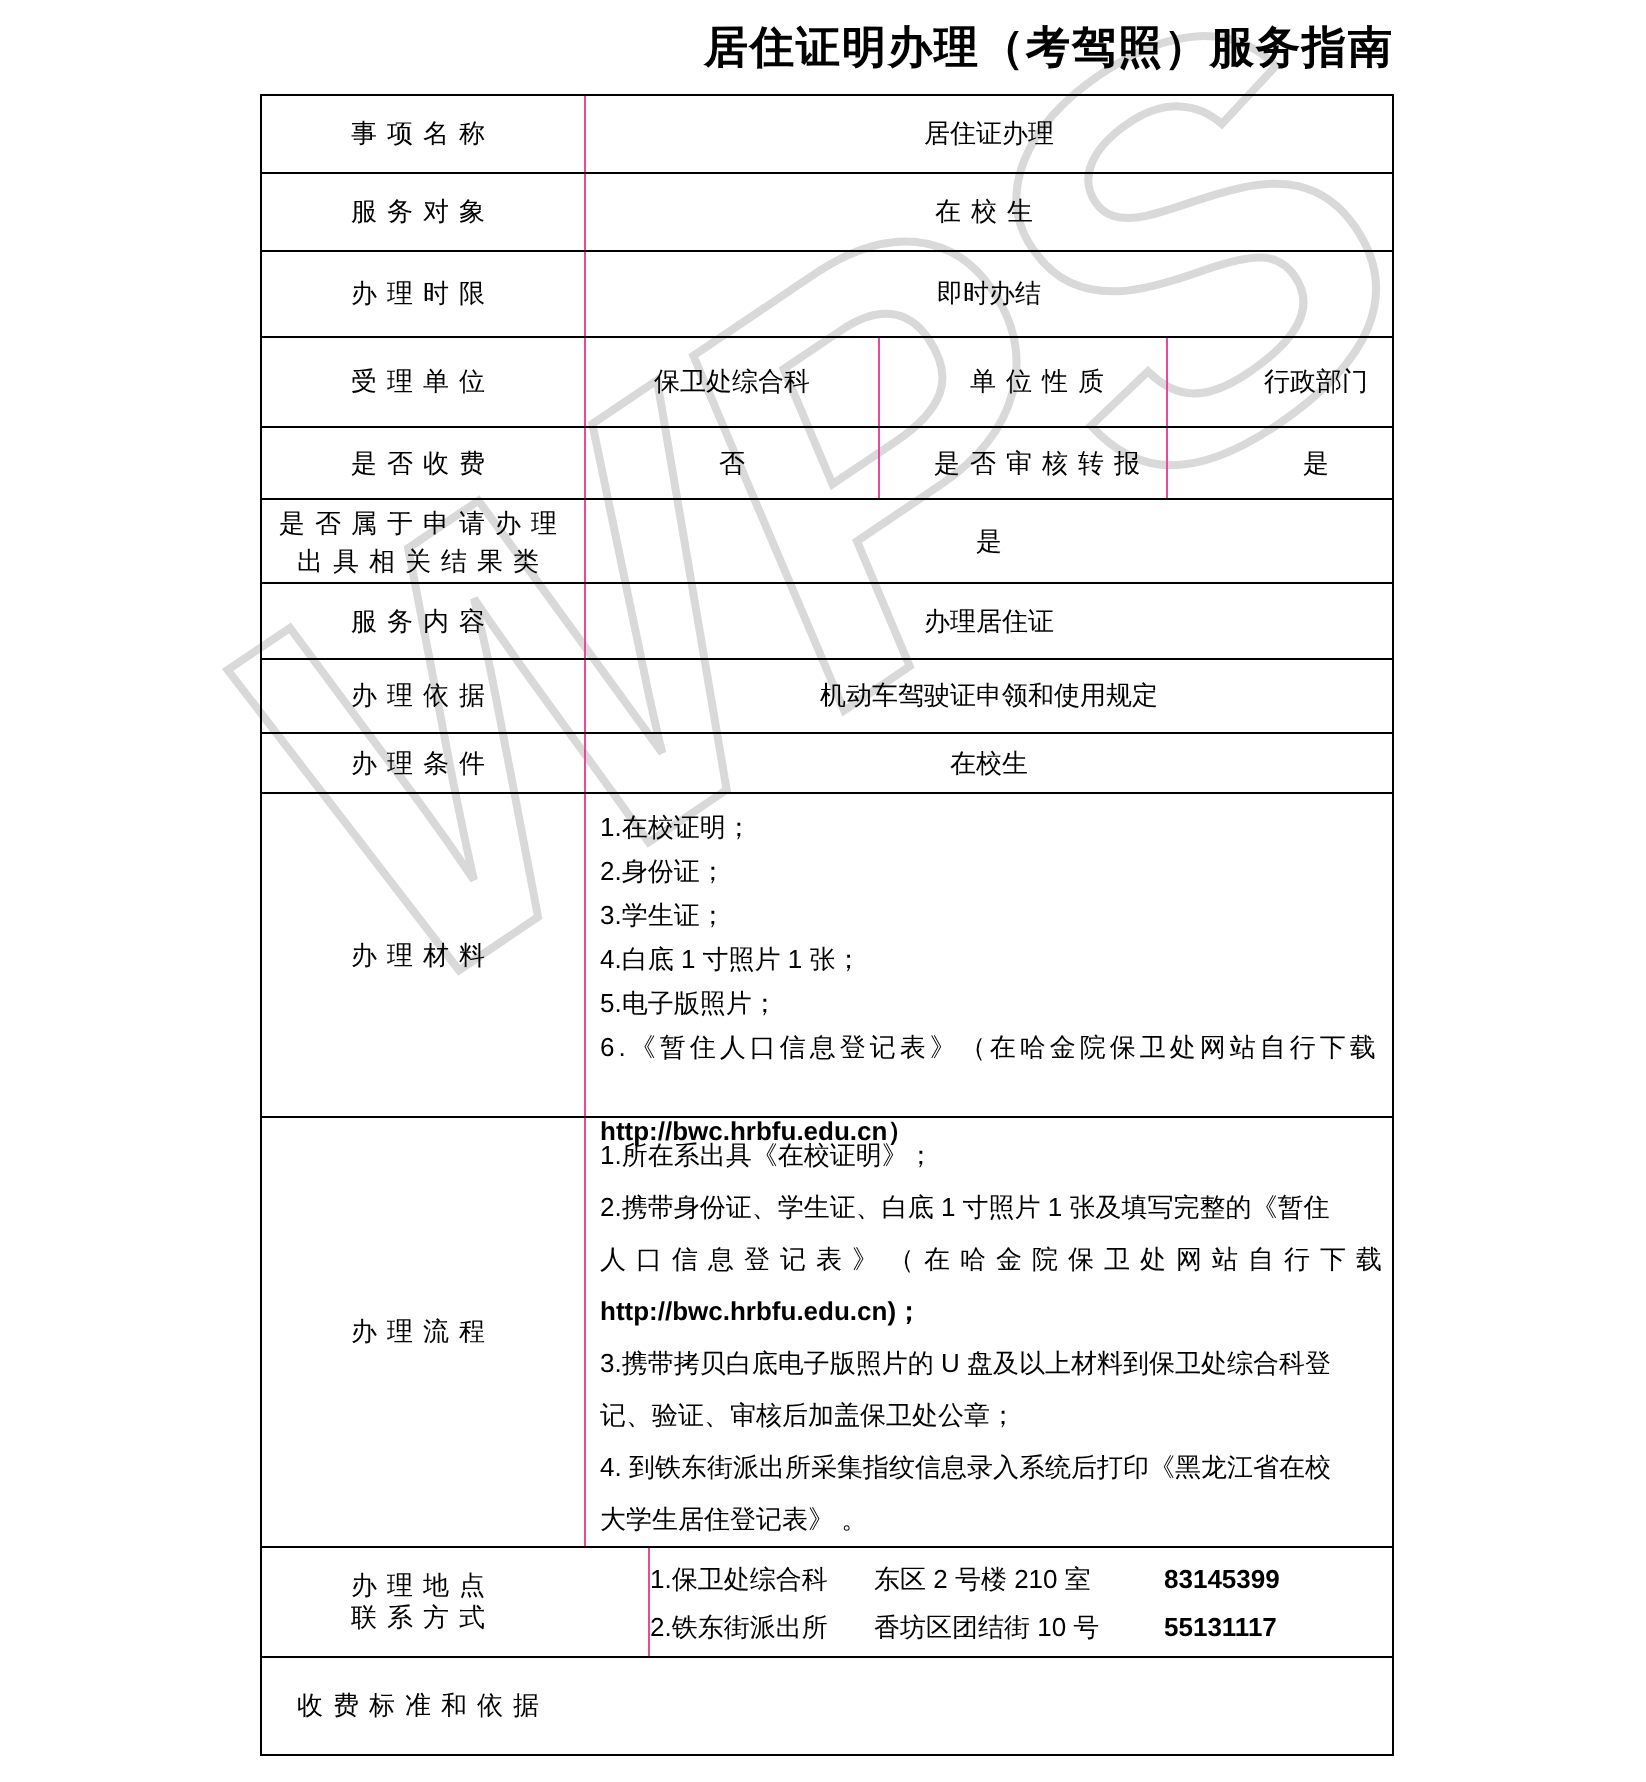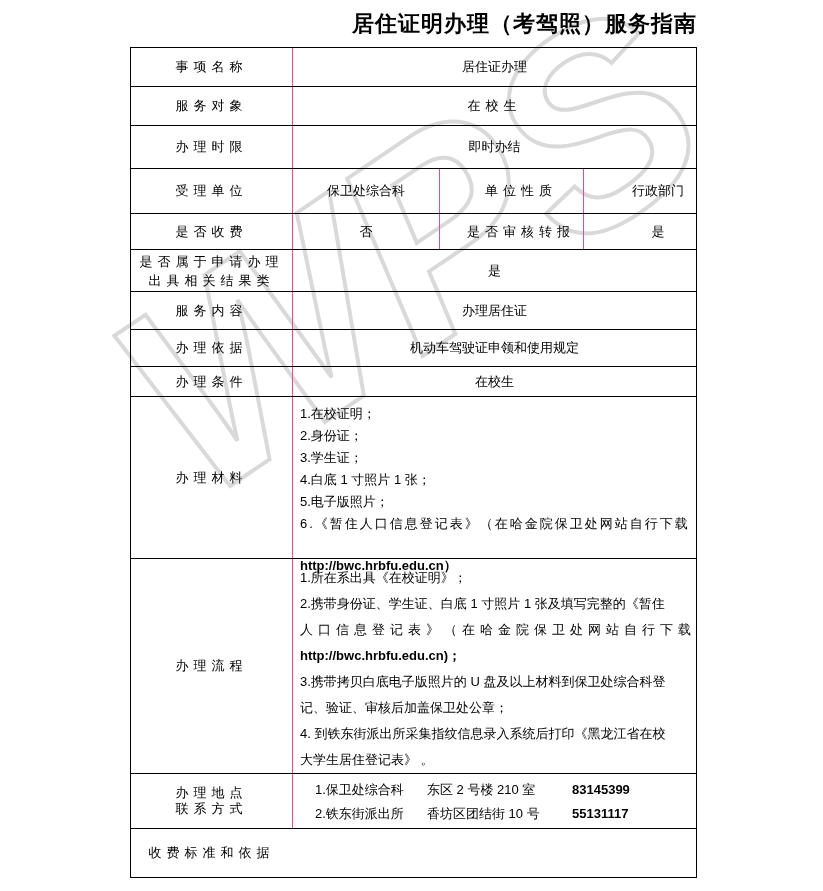--- a/index.html
+++ b/index.html
@@ -40,21 +40,21 @@
   .c2{width:147px;display:flex;align-items:center;justify-content:center;}
   .c3{width:144px;display:flex;align-items:center;justify-content:center;letter-spacing:5px;padding-left:19px;}
   .c4{flex:1;display:flex;align-items:center;justify-content:center;padding-left:36px;}
   .c-content{flex:1;padding:6px 4px 0 7px;}
   .cline{line-height:22px;white-space:nowrap;}
   .r-process .cline{line-height:26px;}
   .latin{font-weight:bold;}
   .mt{margin-top:20px;}
   .spread-sm{letter-spacing:2px;}
   .spread-wide{letter-spacing:5px;}
-  .c-contact{flex:1;padding:4px 4px 0 22px;}
+  .c-contact{flex:1;padding:4px 4px 0 0;margin-left:32px;}
   .contact-line{display:flex;line-height:24px;white-space:nowrap;}
   .ct-name{width:112px;}
   .ct-addr{width:145px;}
   .ct-phone{font-weight:bold;}
 </style>
 </head>
 <body>
 
 <div class="watermark">WPS</div>
 

